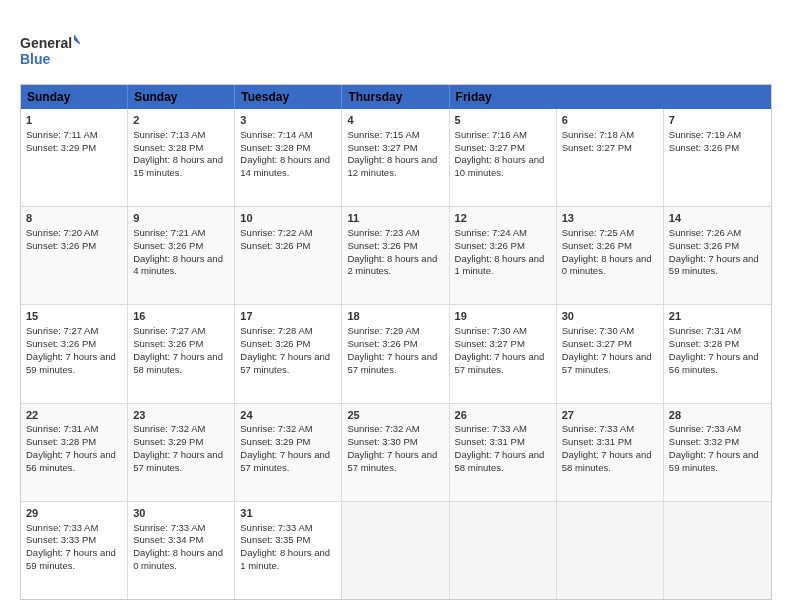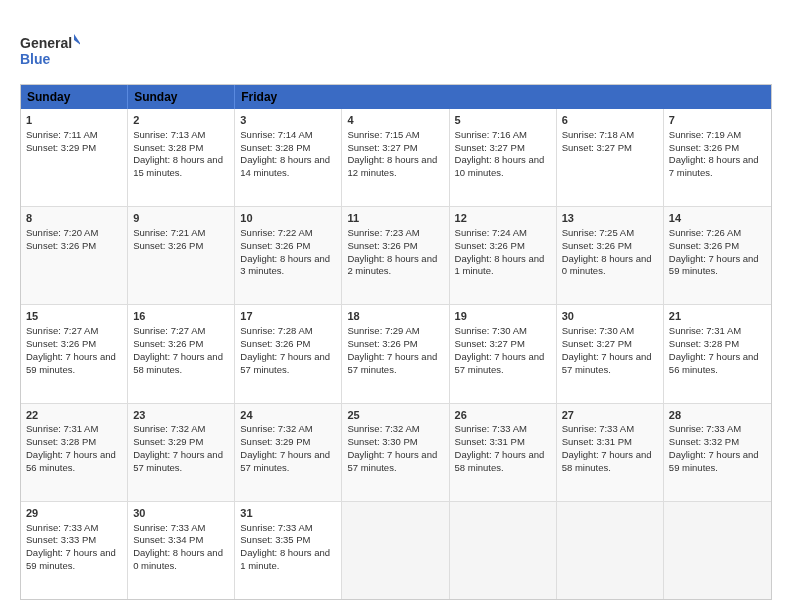--- a/index.html
+++ b/index.html
@@ -109,36 +109,38 @@
     <div class="title-block">
       <div class="main-title"></div>
       <div class="subtitle"></div>
     </div>
   </div>
 
   <div class="calendar">
     <div class="cal-header">
     <div class="cal-header-cell">Sunday</div>
         <div class="cal-header-cell">Sunday</div>
+        <div class="cal-header-cell">Tuesday</div>
+        <div class="cal-header-cell">Thursday</div>
         <div class="cal-header-cell">Friday</div>
       </div>
     <div class="cal-body">
     <div class="cal-row">
           <div class="cal-cell"><span class="day-num">1</span><span>Sunrise: 7:11 AM</span><br><span>Sunset: 3:29 PM</span><br></div>
           <div class="cal-cell"><span class="day-num">2</span><span>Sunrise: 7:13 AM</span><br><span>Sunset: 3:28 PM</span><br><span>Daylight: 8 hours and 15 minutes.</span></div>
           <div class="cal-cell"><span class="day-num">3</span><span>Sunrise: 7:14 AM</span><br><span>Sunset: 3:28 PM</span><br><span>Daylight: 8 hours and 14 minutes.</span></div>
           <div class="cal-cell"><span class="day-num">4</span><span>Sunrise: 7:15 AM</span><br><span>Sunset: 3:27 PM</span><br><span>Daylight: 8 hours and 12 minutes.</span></div>
           <div class="cal-cell"><span class="day-num">5</span><span>Sunrise: 7:16 AM</span><br><span>Sunset: 3:27 PM</span><br><span>Daylight: 8 hours and 10 minutes.</span></div>
           <div class="cal-cell"><span class="day-num">6</span><span>Sunrise: 7:18 AM</span><br><span>Sunset: 3:27 PM</span><br></div>
-          <div class="cal-cell"><span class="day-num">7</span><span>Sunrise: 7:19 AM</span><br><span>Sunset: 3:26 PM</span><br><span>Daylight: 8 hours and 7 minutes.</span></div>
+          <div class="cal-cell"><span class="day-num">7</span><span>Sunrise: 7:19 AM</span><br><span>Sunset: 3:26 PM</span><br></div>
         </div>
         <div class="cal-row">
           <div class="cal-cell"><span class="day-num">8</span><span>Sunrise: 7:20 AM</span><br><span>Sunset: 3:26 PM</span><br></div>
-          <div class="cal-cell"><span class="day-num">9</span><span>Sunrise: 7:21 AM</span><br><span>Sunset: 3:26 PM</span><br></div>
-          <div class="cal-cell"><span class="day-num">10</span><span>Sunrise: 7:22 AM</span><br><span>Sunset: 3:26 PM</span><br><span>Daylight: 8 hours and 3 minutes.</span></div>
+          <div class="cal-cell"><span class="day-num">9</span><span>Sunrise: 7:21 AM</span><br><span>Sunset: 3:26 PM</span><br><span>Daylight: 8 hours and 4 minutes.</span></div>
+          <div class="cal-cell"><span class="day-num">10</span><span>Sunrise: 7:22 AM</span><br><span>Sunset: 3:26 PM</span><br></div>
           <div class="cal-cell"><span class="day-num">11</span><span>Sunrise: 7:23 AM</span><br><span>Sunset: 3:26 PM</span><br><span>Daylight: 8 hours and 2 minutes.</span></div>
           <div class="cal-cell"><span class="day-num">12</span><span>Sunrise: 7:24 AM</span><br><span>Sunset: 3:26 PM</span><br><span>Daylight: 8 hours and 1 minute.</span></div>
           <div class="cal-cell"><span class="day-num">13</span><span>Sunrise: 7:25 AM</span><br><span>Sunset: 3:26 PM</span><br><span>Daylight: 8 hours and 0 minutes.</span></div>
           <div class="cal-cell"><span class="day-num">14</span><span>Sunrise: 7:26 AM</span><br><span>Sunset: 3:26 PM</span><br><span>Daylight: 7 hours and 59 minutes.</span></div>
         </div>
         <div class="cal-row">
           <div class="cal-cell"><span class="day-num">15</span><span>Sunrise: 7:27 AM</span><br><span>Sunset: 3:26 PM</span><br><span>Daylight: 7 hours and 59 minutes.</span></div>
           <div class="cal-cell"><span class="day-num">16</span><span>Sunrise: 7:27 AM</span><br><span>Sunset: 3:26 PM</span><br><span>Daylight: 7 hours and 58 minutes.</span></div>
           <div class="cal-cell"><span class="day-num">17</span><span>Sunrise: 7:28 AM</span><br><span>Sunset: 3:26 PM</span><br><span>Daylight: 7 hours and 57 minutes.</span></div>
           <div class="cal-cell"><span class="day-num">18</span><span>Sunrise: 7:29 AM</span><br><span>Sunset: 3:26 PM</span><br><span>Daylight: 7 hours and 57 minutes.</span></div>

